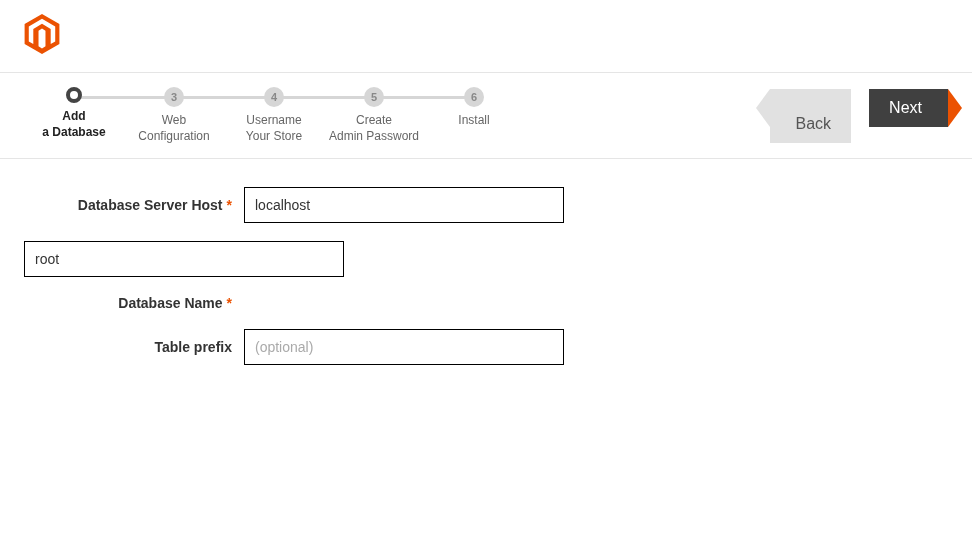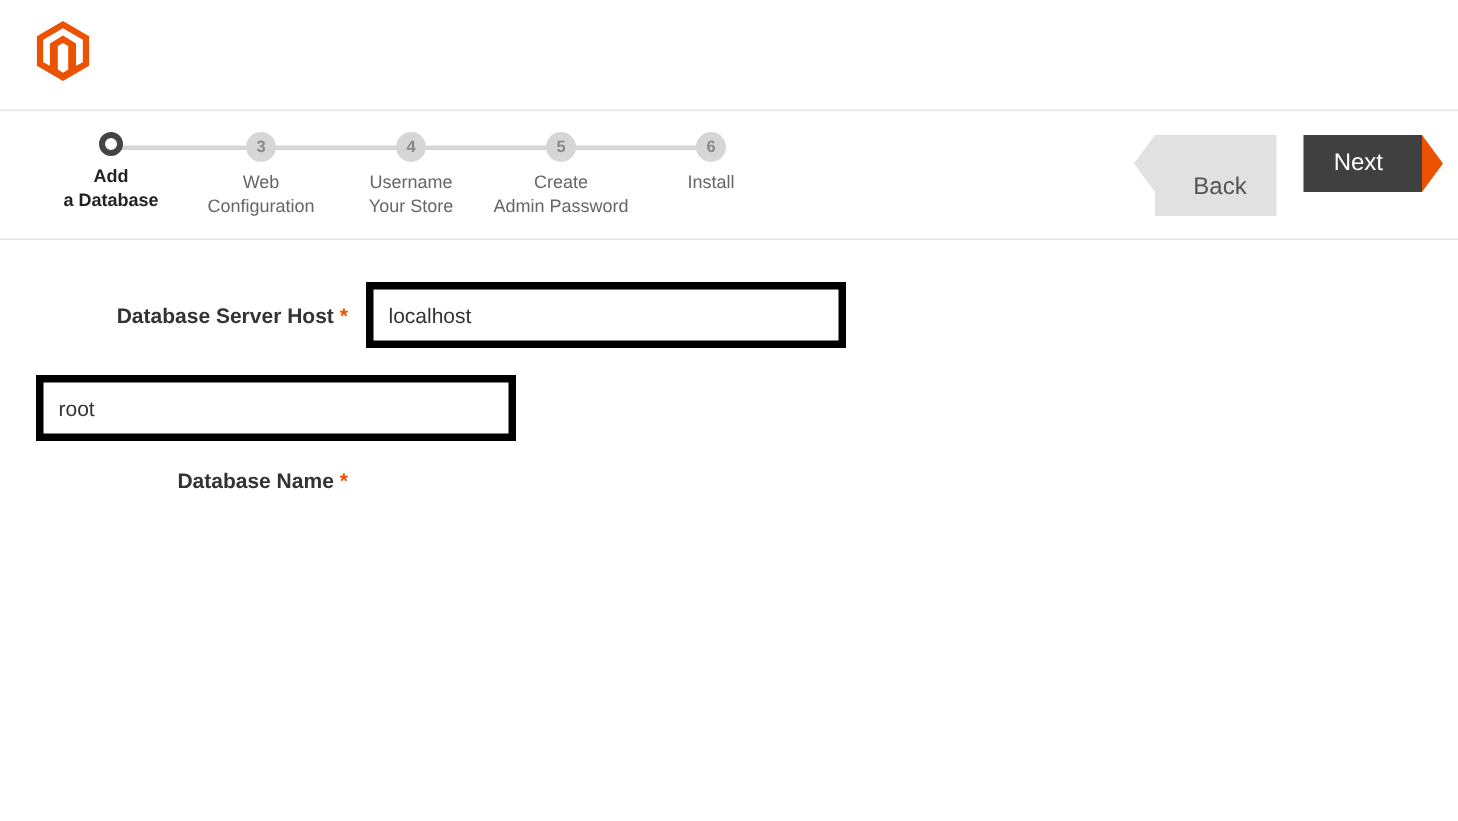--- a/index.html
+++ b/index.html
@@ -21,21 +21,21 @@
 .nav-buttons { display: flex; gap: 0; align-items: flex-start; margin-top: 2px; }
 .btn-back { background: #e1e1e1; color: #555; font-size: 16px; padding: 26px 20px 10px 26px; position: relative; cursor: pointer; border: none; }
 .btn-back::before { content: ""; position: absolute; left: -14px; top: 0; width: 0; height: 0; border-top: 19px solid transparent; border-bottom: 19px solid transparent; border-right: 14px solid #e1e1e1; }
 .btn-next { background: #404040; color: #fff; font-size: 16px; padding: 10px 26px 10px 20px; position: relative; cursor: pointer; border: none; margin-left: 18px; }
 .btn-next::after { content: ""; position: absolute; right: -14px; top: 0; width: 0; height: 0; border-top: 19px solid transparent; border-bottom: 19px solid transparent; border-left: 14px solid #eb5202; }
 .content { padding: 28px 24px; }
 .step-title { font-size: 22px; color: #444; font-weight: normal; margin-bottom: 28px; }
 .form-row { display: flex; align-items: center; margin-bottom: 18px; }
 .form-label { width: 220px; text-align: right; padding-right: 12px; font-size: 14px; color: #333; font-weight: bold; }
 .form-label .req { color: #eb5202; margin-left: 4px; }
-.form-input { width: 320px; padding: 9px 10px; font-size: 14px; border: 5px solid #000000; color: #333; }
+.form-input { width: 320px; padding: 9px 10px; font-size: 14px; border: 1px solid #000000; color: #333; }
 .form-input::placeholder { color: #aaa; }
 </style>
 </head>
 <body>
 
 <div class="header">
   <svg class="logo" viewBox="0 0 100 115">
     <path fill="#eb5202" d="M50 0 L100 29 L100 86 L50 115 L0 86 L0 29 Z M50 14 L12 36 L12 79 L25 86 L25 43 L50 28 L75 43 L75 86 L88 79 L88 36 Z M40 48 L40 93 L50 99 L60 93 L60 48 L50 42 Z"></path>
   </svg>
 </div>
@@ -82,13 +82,17 @@
 
   <div class="form-row">
     <input class="form-input" type="text" value="root" style="">
   </div>
 
 
   <div class="form-row">
     <label class="form-label"><span>Database Name</span><span class="req">*</span></label>
   </div>
 
+  <div class="form-row">
+    <label class="form-label"><span>Table prefix</span></label>
+    <input class="form-input" type="text" placeholder="(optional)" style="">
+  </div>
 </div>
 
 </body></html>

